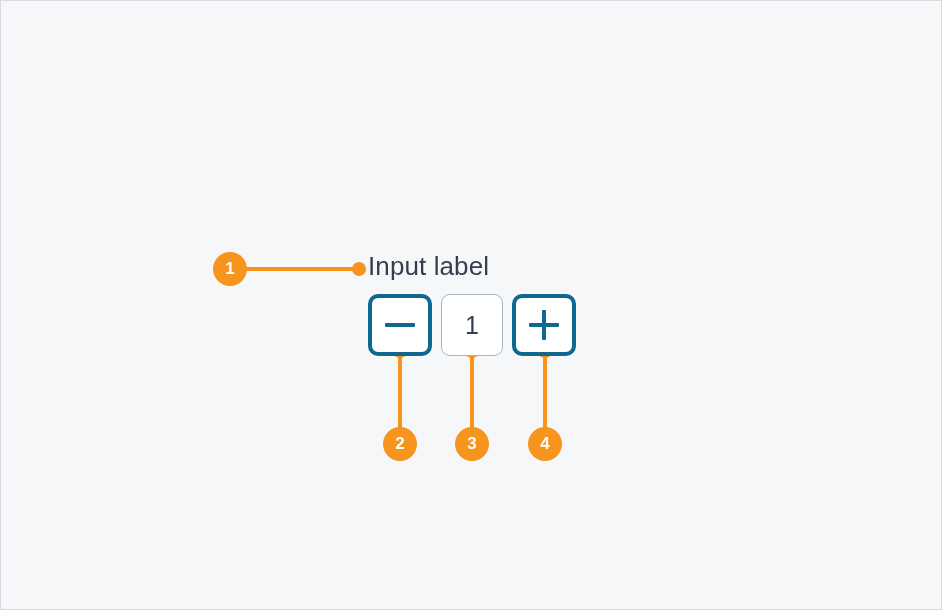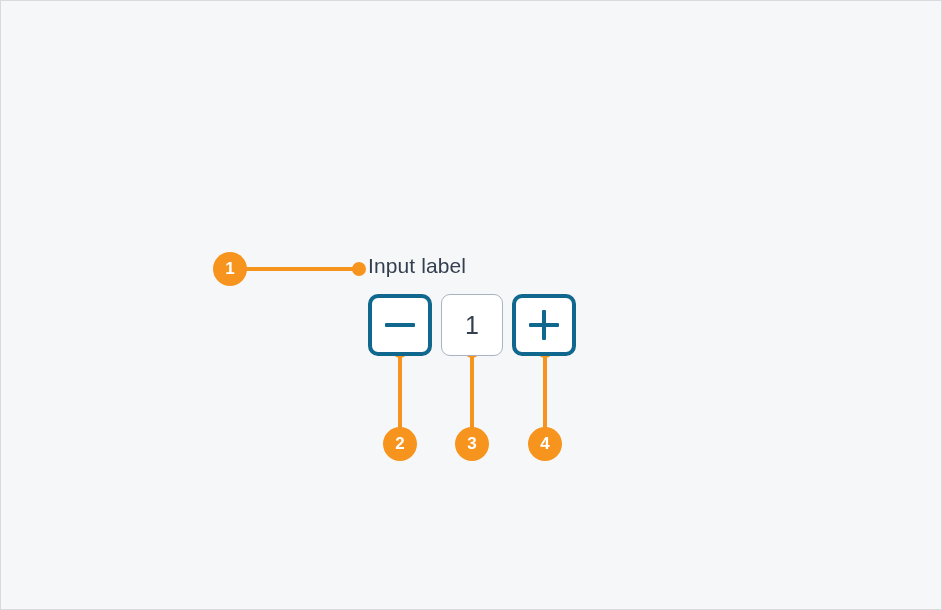--- a/index.html
+++ b/index.html
@@ -51,21 +51,21 @@
   }
 
   
   #component {
     position: absolute;
     left: 367px;
     top: 252px;
   }
 
   #input-label {
-    font-size: 21px;
+    font-size: 26px;
     color: #333f4e;
     line-height: 26px;
     letter-spacing: 0.1px;
     white-space: nowrap;
   }
 
   #stepper {
     display: flex;
     align-items: center;
     margin-top: 15px;

